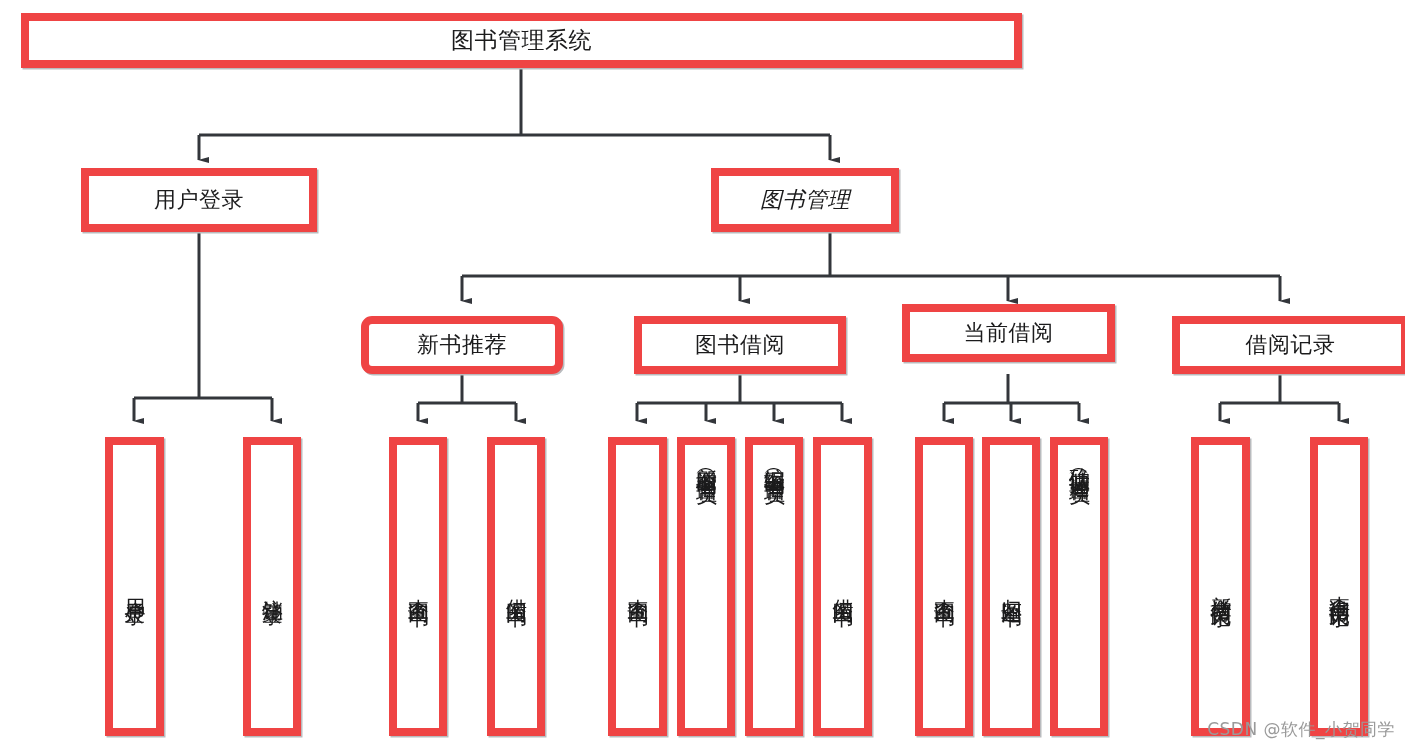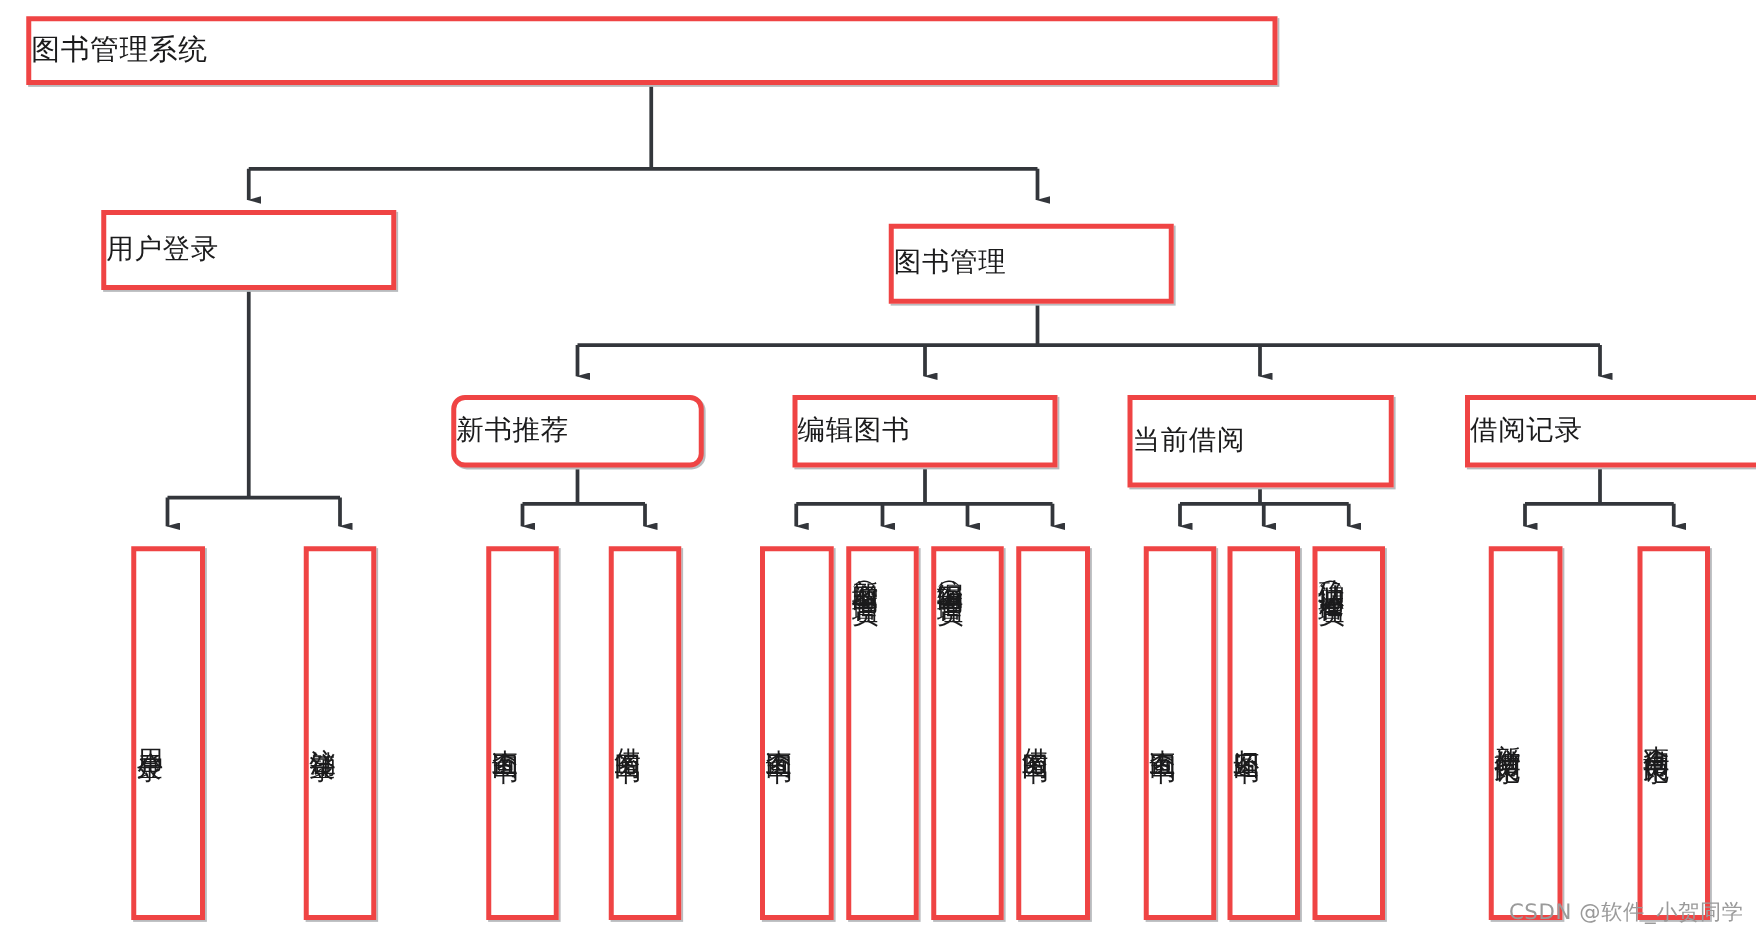--- a/index.html
+++ b/index.html
@@ -22,24 +22,25 @@
     left: 0;
     top: 0;
     width: 1405px;
     height: 747px;
     pointer-events: none;
   }
   .node {
     position: absolute;
     box-sizing: border-box;
     background: #ffffff;
-    border: 4px solid #ef4444;
+    border: 8px solid #ef4444;
     box-shadow: 1.5px 1.5px 0 0 #b9bbbe;
     display: flex;
     align-items: center;
+    justify-content: center;
   }
   .node-label {
     color: #1b1b1c;
     line-height: 1.14;
     letter-spacing: 0.5px;
     white-space: pre;
     text-align: center;
   }
   .root .node-label   { font-size: 23px; }
   .level2 .node-label { font-size: 22px; }
@@ -126,32 +127,32 @@
   </svg>
 
   <div class="node root" id="root-node" style="left: 21px; top: 13px; width: 1001px; height: 55px;">
     <span class="node-label">图书管理系统</span>
   </div>
 
   <div id="level2-layer">
       <div class="node level2" style="left: 81px; top: 168px; width: 236px; height: 64px;">
         <span class="node-label">用户登录</span>
       </div>
-      <div class="node level2" style="left: 711px; top: 179px; width: 228px; height: 64px;">
+      <div class="node level2" style="left: 711px; top: 168px; width: 188px; height: 64px; font-style: italic;">
         <span class="node-label">图书管理</span>
       </div>
     </div>
   <div id="level3-layer">
       <div class="node level3" style="left: 361px; top: 316px; width: 202px; height: 58px; border-radius: 11px;">
         <span class="node-label">新书推荐</span>
       </div>
       <div class="node level3" style="left: 634px; top: 316px; width: 212px; height: 58px;">
-        <span class="node-label">编辑图书</span>
-      </div>
-      <div class="node level3" style="left: 902px; top: 316px; width: 213px; height: 74px;">
+        <span class="node-label">图书借阅</span>
+      </div>
+      <div class="node level3" style="left: 902px; top: 304px; width: 213px; height: 58px;">
         <span class="node-label">当前借阅</span>
       </div>
       <div class="node level3" style="left: 1172px; top: 316px; width: 237px; height: 58px;">
         <span class="node-label">借阅记录</span>
       </div>
     </div>
   <div id="leaf-layer">
       <div class="node leaf align-mid" style="left: 105px; top: 437px; width: 59px; height: 299px;">
         <span class="node-label">用户登录</span>
       </div>

